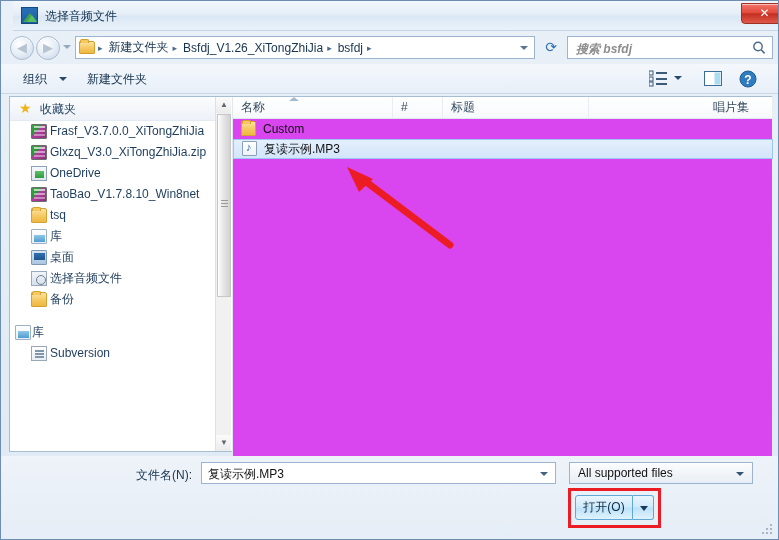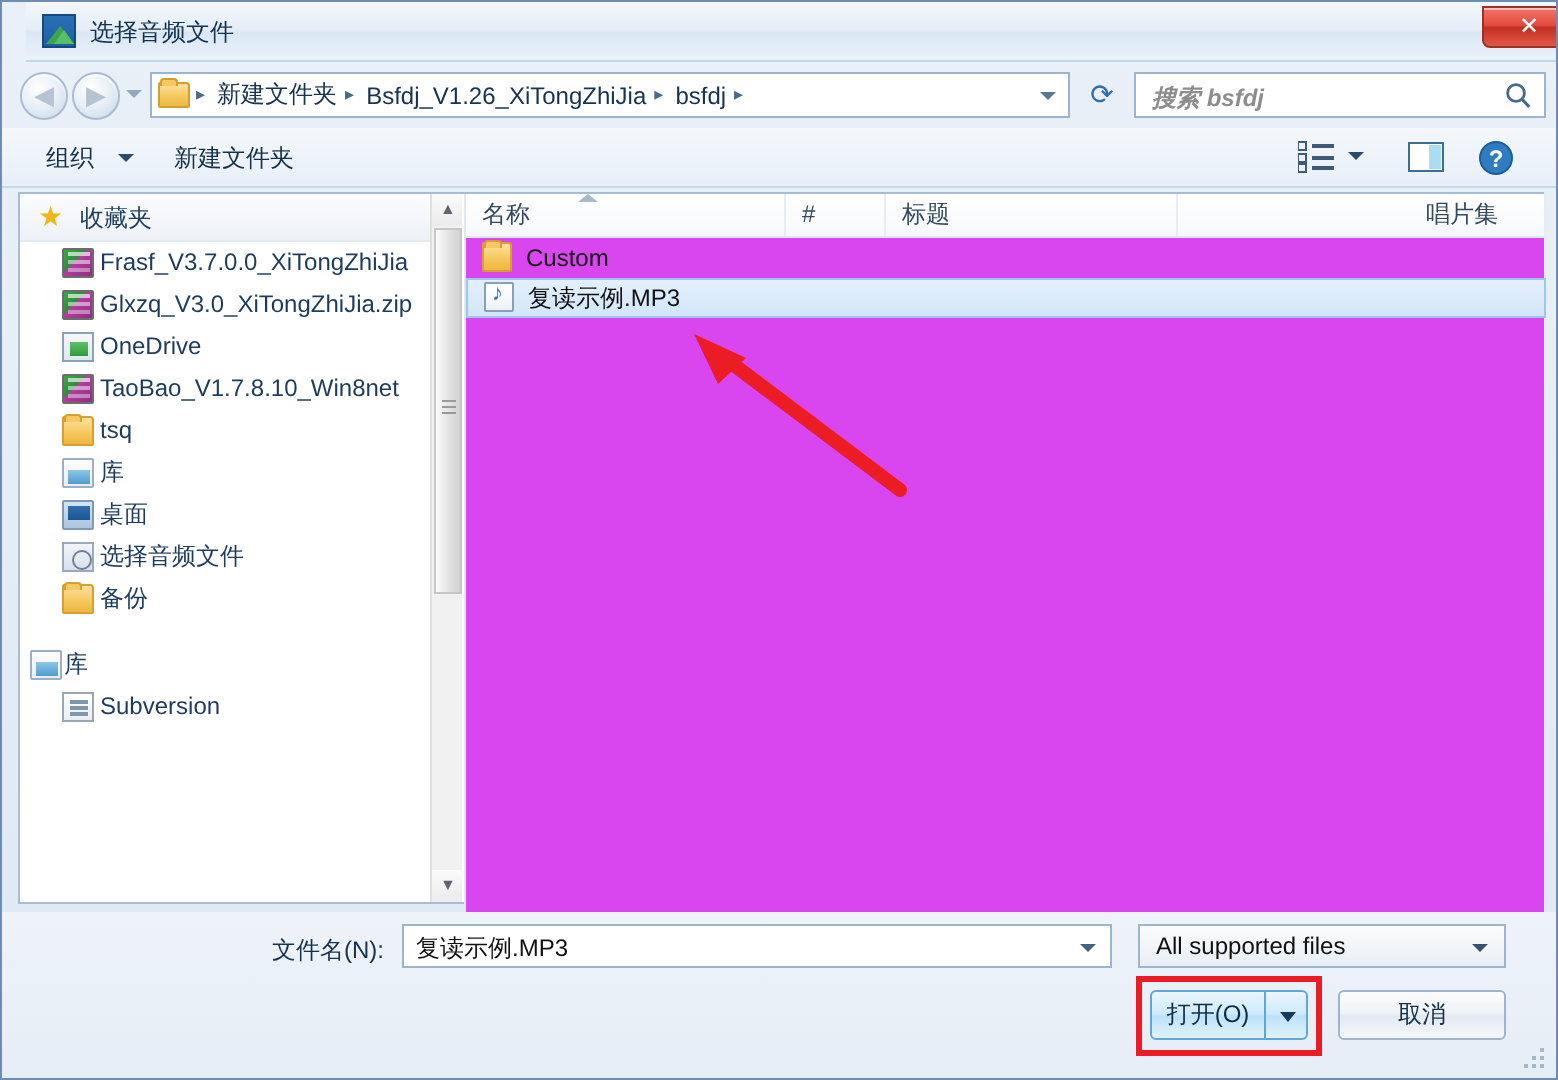--- a/index.html
+++ b/index.html
@@ -572,21 +572,20 @@
   </div>
 
   <div class="type-sel">
     <span class="val">All supported files</span>
     <span class="dd"></span>
   </div>
 
   <div class="redbox"></div>
   <div class="open-btn">打开(O)</div>
   <div class="open-drop"></div>
-  <div class="cancel-btn">取消</div>
 
   <div class="grip">
     <i style="left:8px;top:0px;"></i>
     <i style="left:4px;top:4px;"></i>
       <i style="left:8px;top:4px;"></i>
     <i style="left:0px;top:8px;"></i>
       <i style="left:4px;top:8px;"></i>
       <i style="left:8px;top:8px;"></i>
   </div>
 

